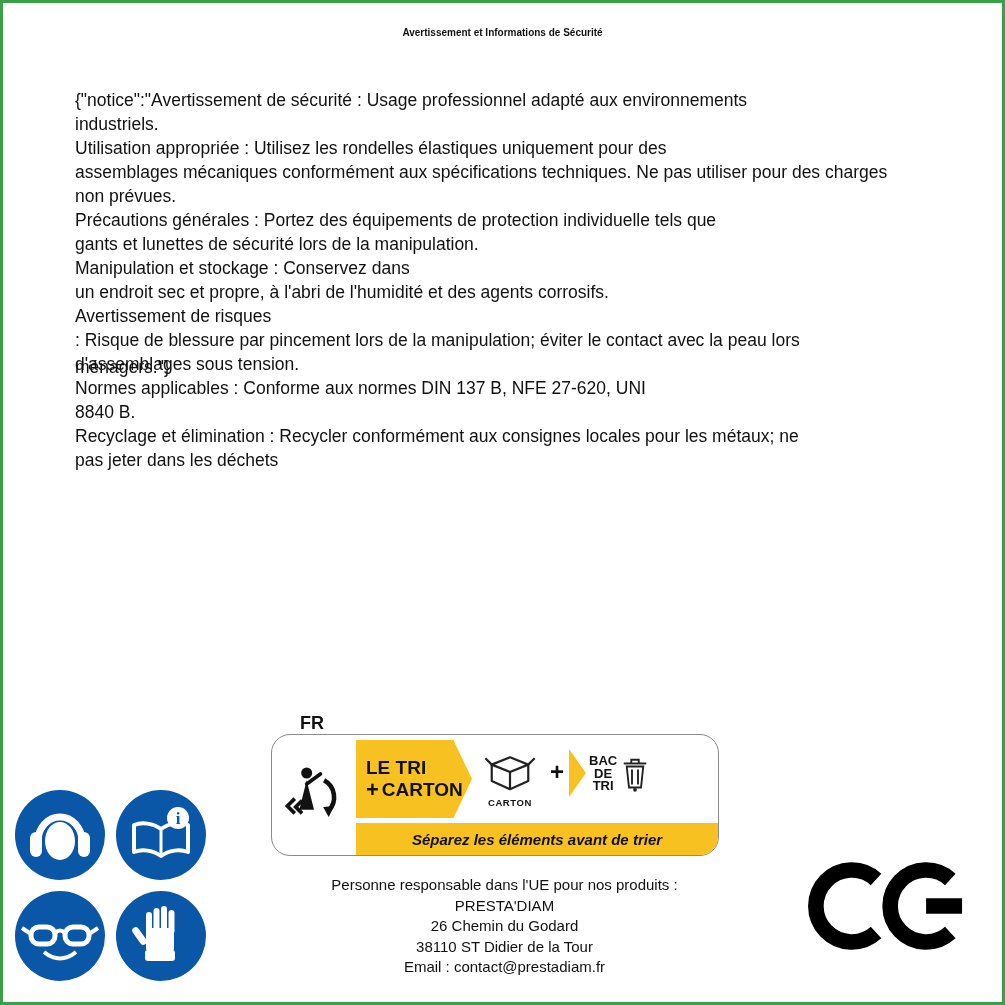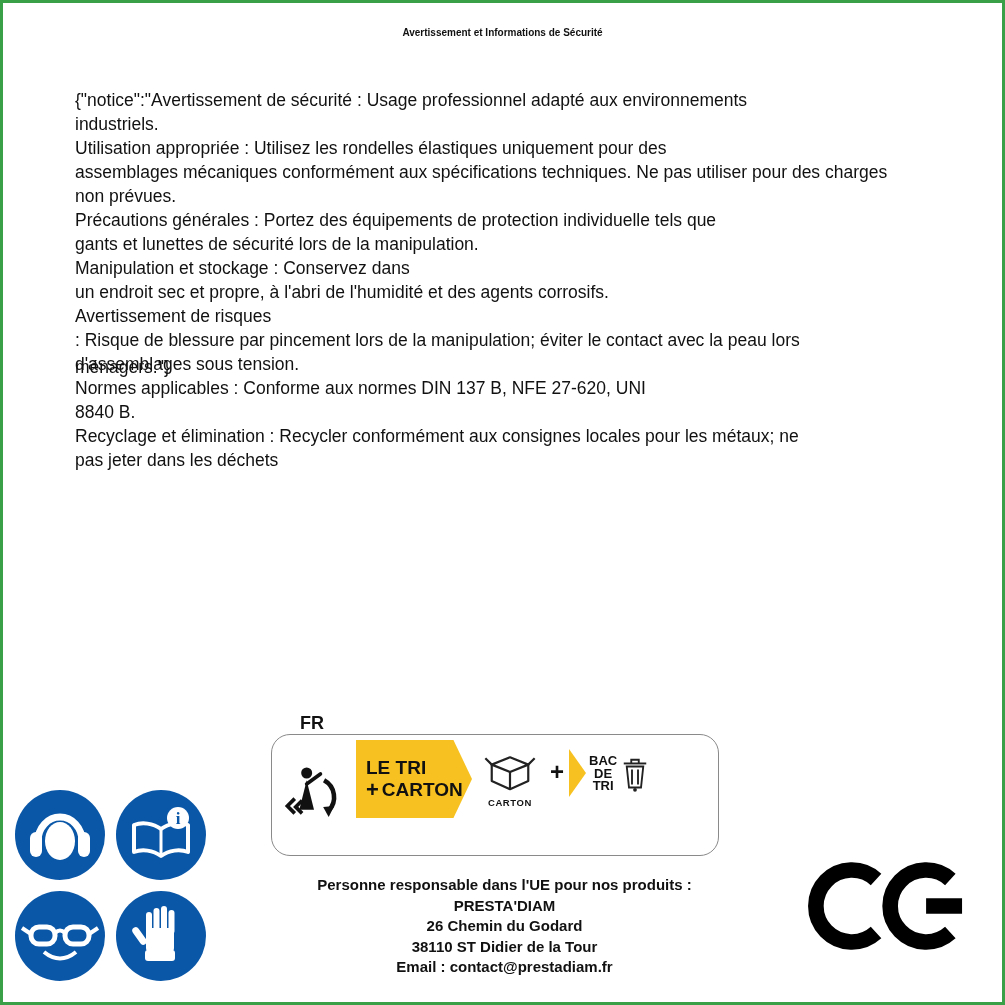--- a/index.html
+++ b/index.html
@@ -55,21 +55,21 @@
   .bac-text{
     font-size:13px;font-weight:bold;line-height:12.5px;text-align:center;white-space:pre-line;
   }
   .tri-strip{
     height:32px;background:#f7c221;display:flex;align-items:center;justify-content:center;
     font-size:15px;font-weight:bold;font-style:italic;
   }
   
   .company{
     position:absolute;top:872px;left:4px;right:0;text-align:center;
-    font-size:15px;line-height:20.5px;font-weight:bold;white-space:pre-line;
+    font-size:15px;line-height:20.5px;font-weight:normal;white-space:pre-line;
   }
   .ce-mark{position:absolute;left:798px;top:856px;}
 </style>
 </head>
 <body>
 
 <div id="page">
 
   <div class="title">Avertissement et Informations de Sécurité</div>
 
@@ -175,20 +175,21 @@
             <g stroke="#222" stroke-width="2.5" fill="none">
               <path d="M5 10 H35"></path>
               <path d="M15 10 V5 H25 V10"></path>
               <path d="M9 14 H31 L28 42 H12 Z"></path>
               <path d="M16 18 V38 M24 18 V38"></path>
             </g>
             <circle cx="20" cy="45" r="2.5" fill="#222"></circle>
           </svg>
         </div>
       </div>
+      <div class="tri-strip">Séparez les éléments avant de trier</div>
     </div>
   </div>
 
   <div class="company">Personne responsable dans l'UE pour nos produits :
 PRESTA'DIAM
 26 Chemin du Godard
 38110 ST Didier de la Tour
 Email : contact@prestadiam.fr</div>
 
   <svg class="ce-mark" viewBox="0 0 220 120" width="172" height="94" aria-label="CE">

